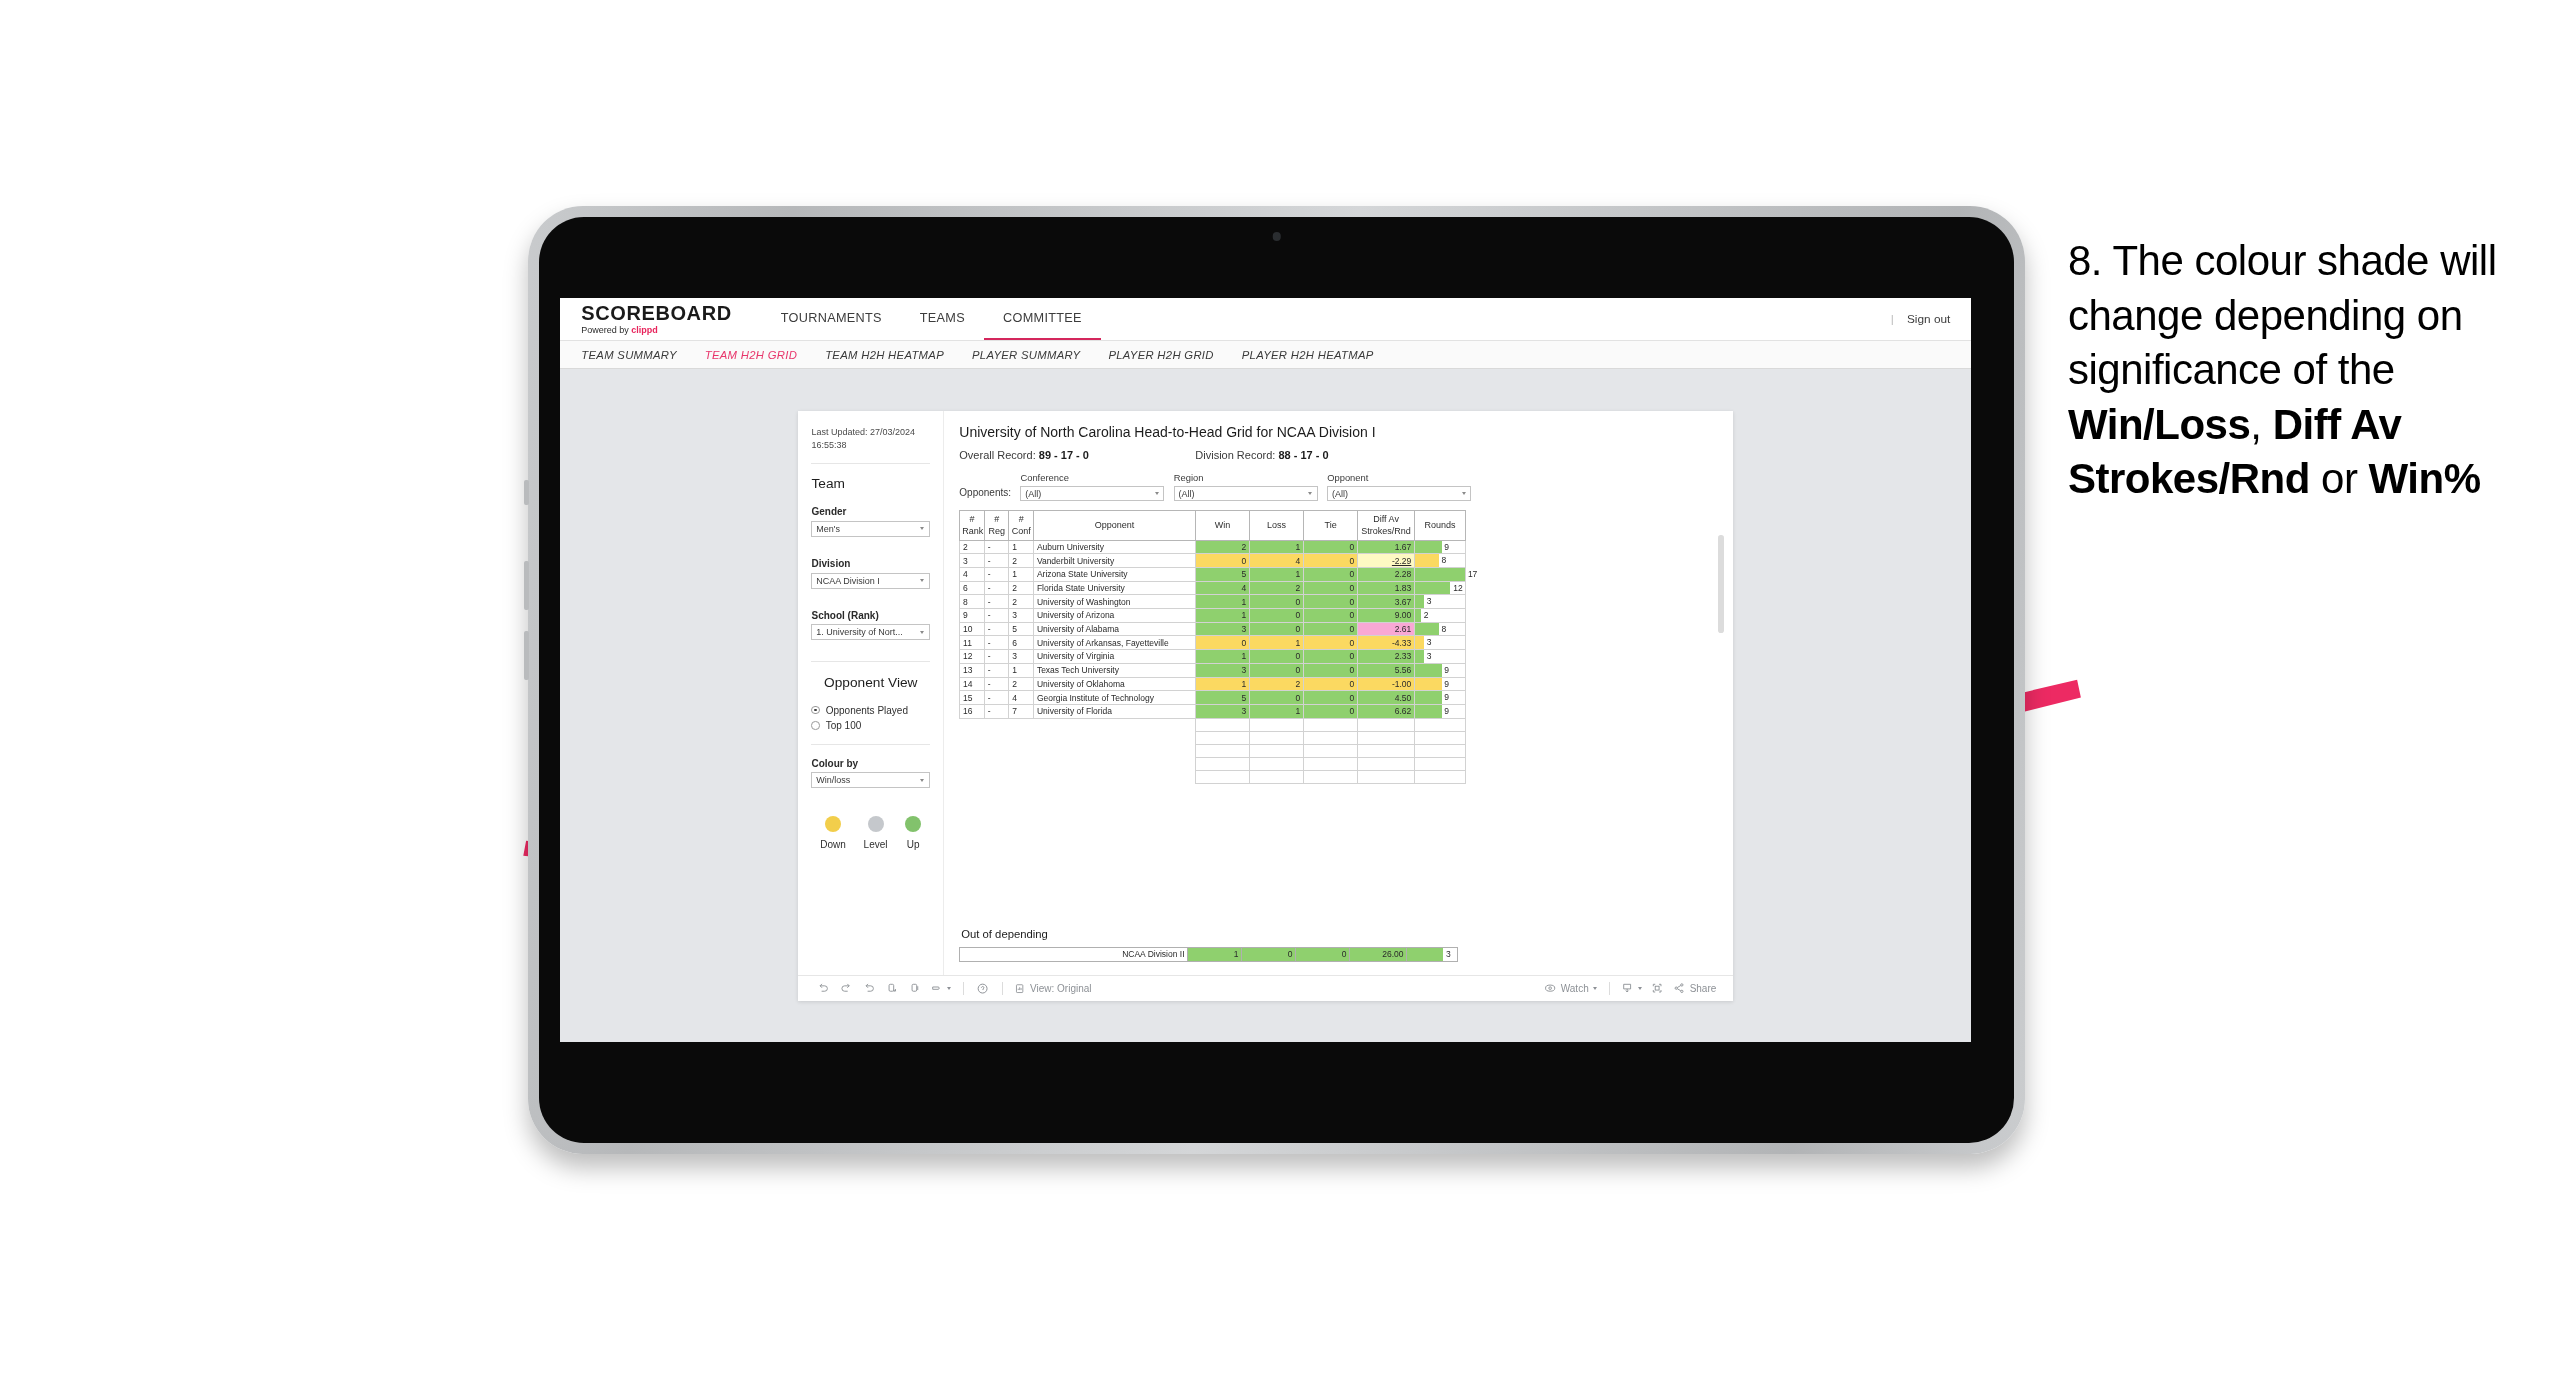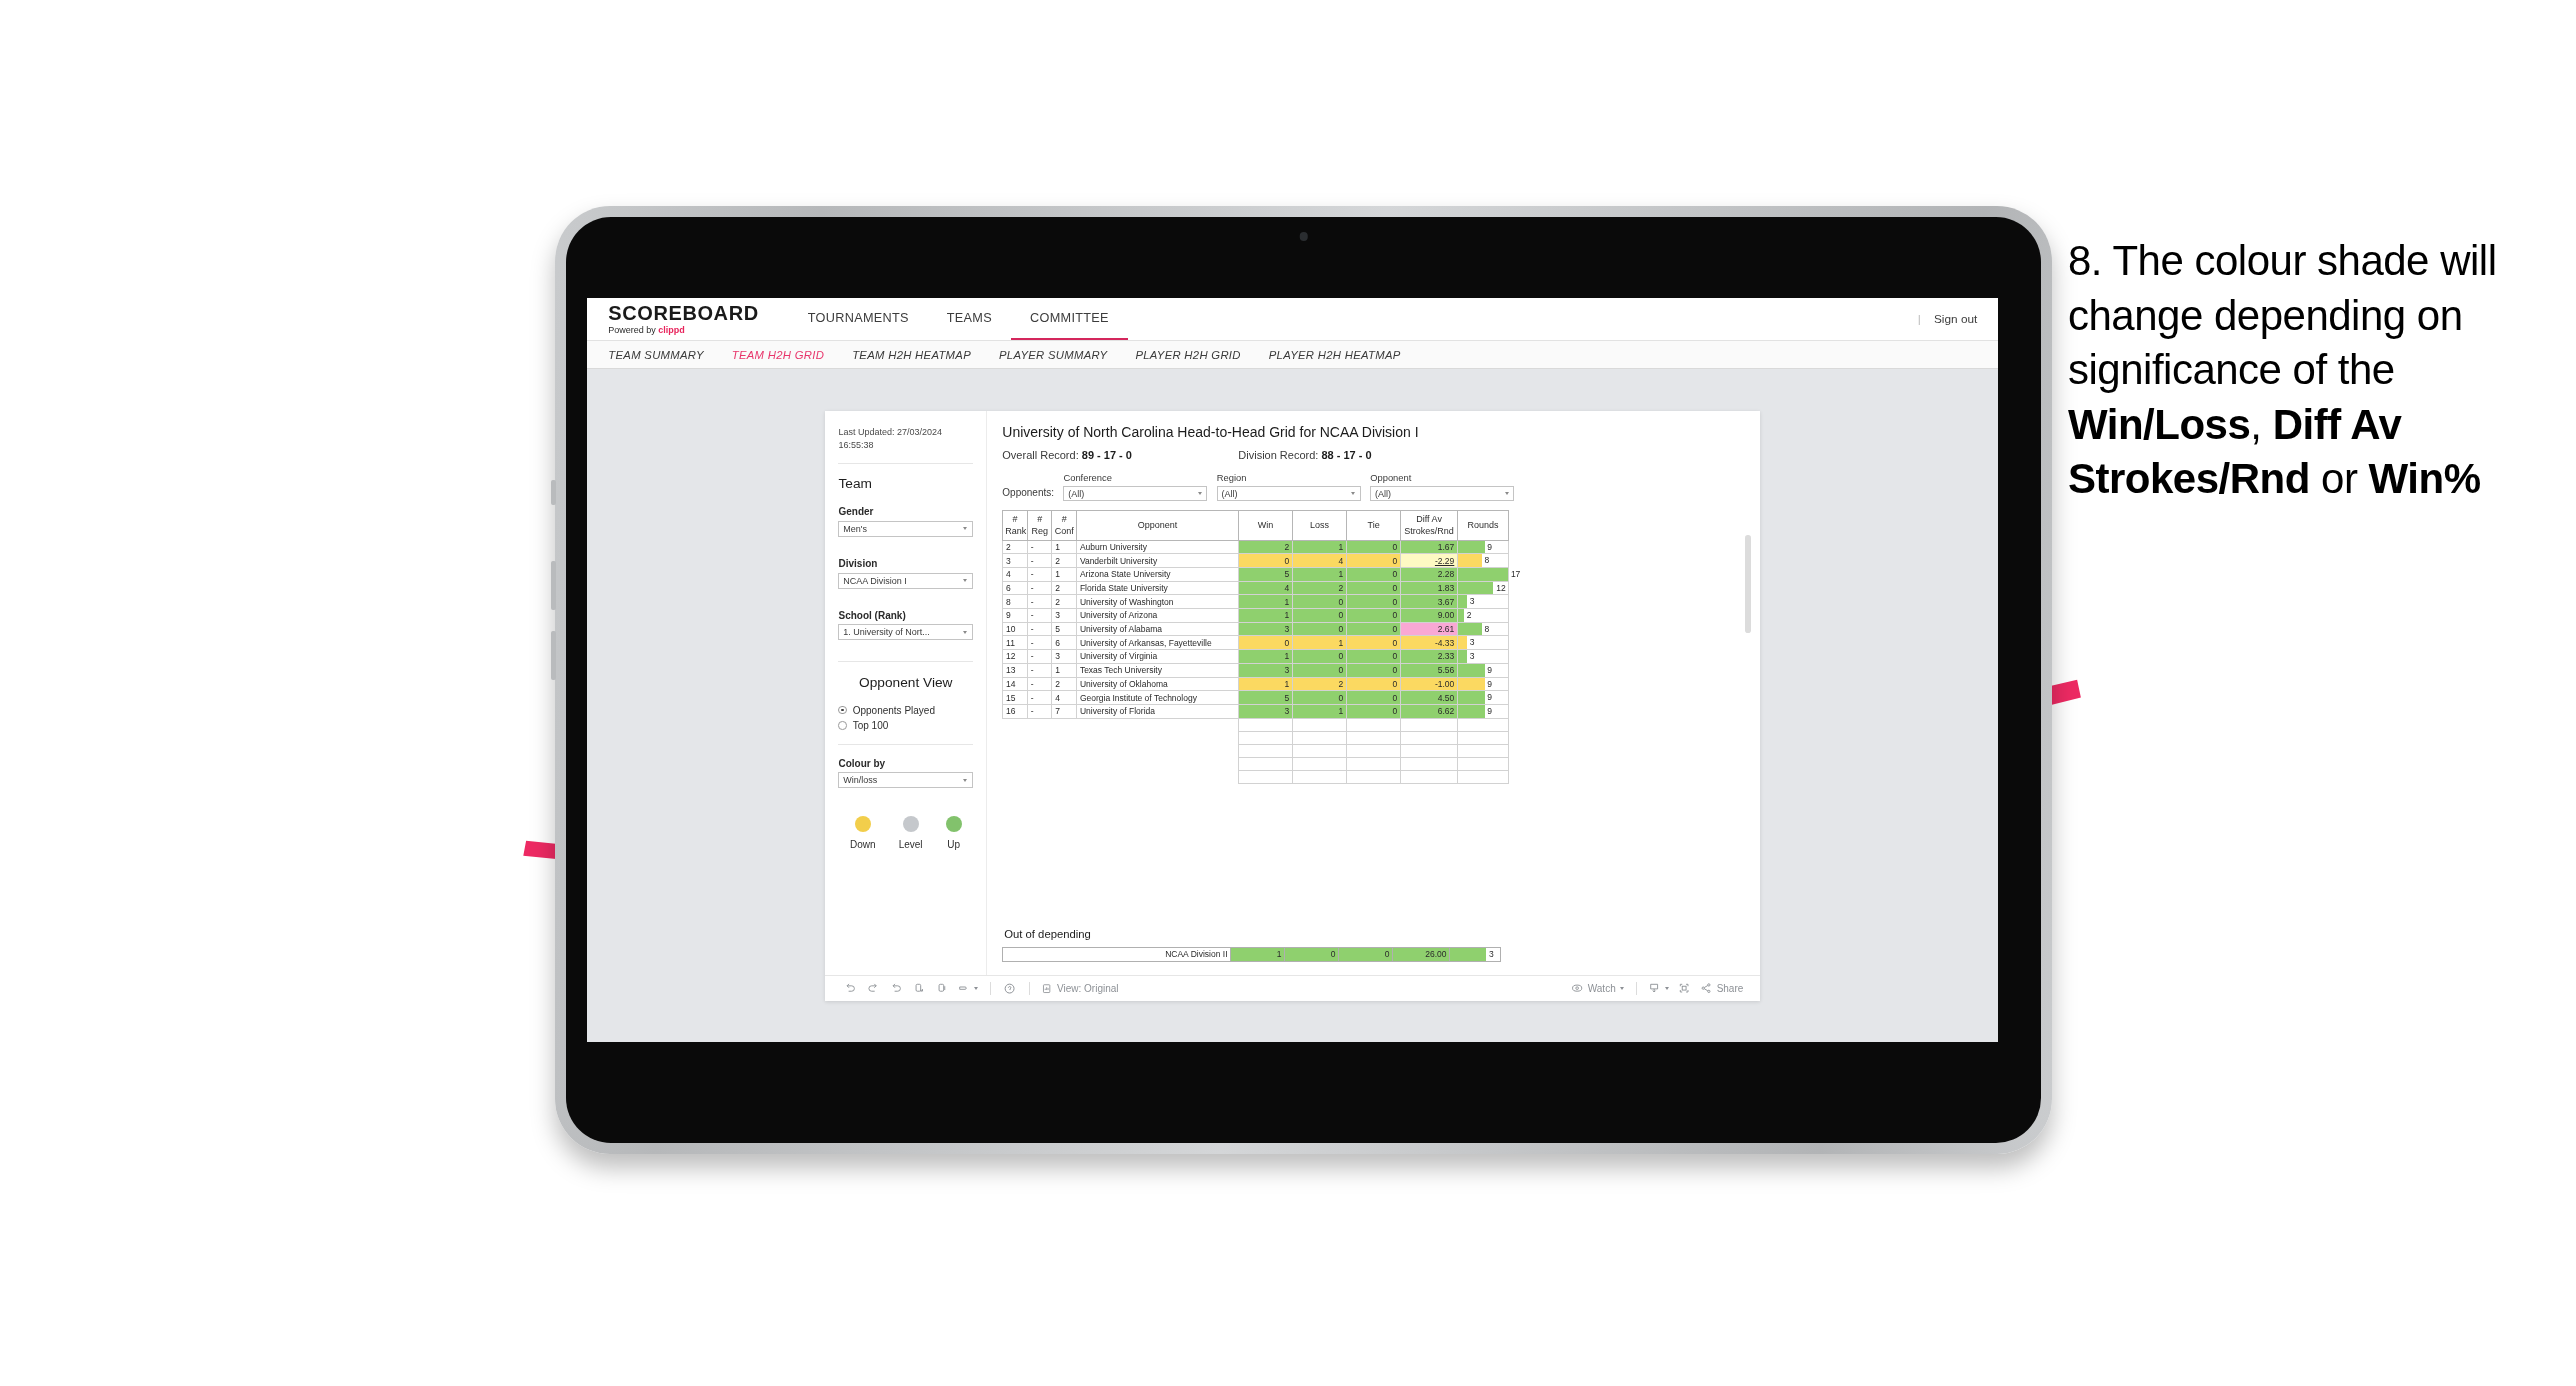--- a/index.html
+++ b/index.html
@@ -20,21 +20,21 @@
     letter-spacing: -0.5px;
   }
   #annot-left  { left: 13.2px;   top: 652px;  width: 557px; font-size: 42px; }
   #annot-right { left: 2068px; top: 234px;  width: 500px; font-size: 42px; }
   .annot b { font-weight: bold; }
 
   .arrow { position: absolute; pointer-events: none; }
 
   
   .tablet {
-    position: absolute; left: 555px; top: 206px;
+    position: absolute; left: 528px; top: 206px;
     width: 1497px; height: 948px;
     background: linear-gradient(100deg,#c9cbcd 0%,#b6b8ba 16%,#d4d6d8 50%,#b2b4b6 86%,#cbcdcf 100%);
     border-radius: 55px;
     box-shadow: 0 13.2px 24.6px rgba(0,0,0,.26);
   }
   .tablet-screen {
     position: absolute; left: 11.3px; top: 11.3px; right: 11.3px; bottom: 11.3px;
     background: #0a0a0a; border-radius: 45px; overflow: hidden;
   }
   .cam { position:absolute; left: 50%; top: 15px; width: 8.5px; height: 8.5px;
@@ -89,21 +89,21 @@
   .dash {
     position: absolute; left: 238px; top: 42px;
     width: 935px; height: 590px;
     background: #fff; box-shadow: 0 0.9px 3.8px rgba(0,0,0,.12);
     display: flex; flex-direction: column;
   }
   .dash-body { flex: 1; display: flex; min-height: 0; }
 
   
   .side {
-    width: 162px; border-right: 0.9px solid #ececec; padding: 15px 13.2px 0 13.2px;
+    width: 146px; border-right: 0.9px solid #ececec; padding: 15px 13.2px 0 13.2px;
     font-size: 10.4px; color: #2f2f2f; flex-shrink: 0;
   }
   .lastupd { font-size: 9px; color: #4a4a4a; line-height: 1.45; }
   .hr { height: 0.9px; background: #e6e6e6; margin: 10.4px 0 12.3px 0; }
   .side h3 { font-size: 13.7px; font-weight: normal; color: #1e1e1e; margin-bottom: 15px; }
   .side h3.center { text-align: center; }
   .fld-label { font-size: 10px; font-weight: bold; color: #2a2a2a; margin-bottom: 3.8px; }
   .select {
     height: 16px; border: 0.9px solid #c4c4c4; background: #fff;
     display: flex; align-items: center; padding: 0 3.8px;

